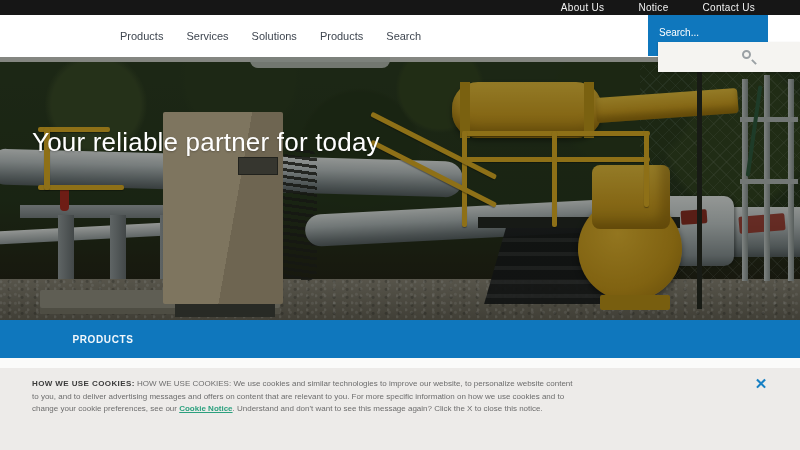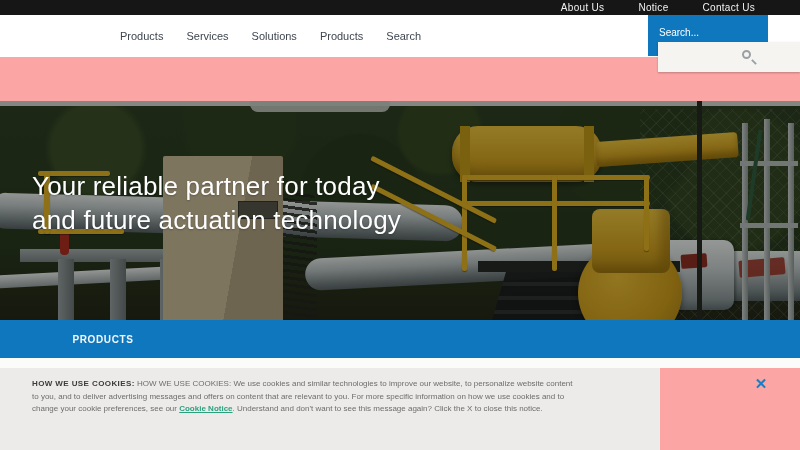--- a/index.html
+++ b/index.html
@@ -1,18 +1,18 @@
 <!DOCTYPE html>
 <html><head>
 <meta charset="utf-8">
 <style>
   * { margin:0; padding:0; box-sizing:border-box; }
   html,body { width:800px; height:450px; overflow:hidden; }
   body { font-family:"Liberation Sans", sans-serif; background:#fff; }
-  .page { position:relative; width:800px; height:450px; overflow:hidden; background:#fca5a5; }
+  .page { position:relative; width:800px; height:450px; overflow:hidden; background:#4c1d95; }
 
   
   .topbar { position:absolute; left:0; top:0; width:800px; height:15px; background:#161616;
             display:flex; justify-content:flex-end; align-items:center; gap:34px; padding-right:45px; z-index:30; }
   .topbar a { color:#f2f2f2; font-size:10px; text-decoration:none; letter-spacing:.3px; cursor:pointer; }
 
   
   .navbar { position:absolute; left:0; top:15px; width:800px; height:42px; background:#ffffff; z-index:20; }
   .logo { position:absolute; left:30px; top:8px; display:flex; align-items:center; gap:5px; cursor:pointer; }
   .logo-text { font-size:14px; font-weight:bold; color:#1e649e; letter-spacing:.4px; }
@@ -32,21 +32,21 @@
 
   
   .hero { position:absolute; left:0; top:57px; width:800px; height:263px; overflow:hidden; z-index:1;
           background:
             radial-gradient(circle at 12% 18%, #3a4a26 0 6%, transparent 7%),
             radial-gradient(circle at 30% 8%, #2c3b1e 0 9%, transparent 10%),
             radial-gradient(circle at 55% 12%, #33431f 0 8%, transparent 9%),
             radial-gradient(circle at 78% 15%, #2a3a1c 0 10%, transparent 11%),
             radial-gradient(circle at 92% 30%, #31411f 0 9%, transparent 10%),
             radial-gradient(circle at 45% 35%, #26341a 0 12%, transparent 13%),
-            linear-gradient(#2b3a1f 0%, #26341b 55%, #20160f 100%); margin-top: 44px; }
+            linear-gradient(#2b3a1f 0%, #26341b 55%, #20160f 100%); }
   .hs { position:absolute; }
   .hero-topstrip { left:0; top:0; width:800px; height:5px; background:#d7d7d3; }
   .hero-sky { left:250px; top:0; width:140px; height:11px; background:#c9cec6; border-radius:0 0 8px 8px; opacity:.9; }
   .fence { left:640px; top:8px; width:160px; height:215px; opacity:.45;
            background:repeating-linear-gradient(45deg, rgba(190,200,195,.25) 0 1px, transparent 1px 9px),
                       repeating-linear-gradient(-45deg, rgba(190,200,195,.25) 0 1px, transparent 1px 9px); }
   .pipe { border-radius:18px; background:linear-gradient(#eef0f0 0%, #c3c9cc 35%, #7e868a 75%, #585f63 100%); }
   .pipe-left { left:-12px; top:98px; width:475px; height:36px; transform:rotate(1.6deg); }
   .pipe-left2 { left:-6px; top:170px; width:175px; height:13px; border-radius:7px; transform:rotate(-3deg);
                 background:linear-gradient(#f0f1f1, #9ba2a5); }
@@ -126,21 +126,21 @@
   
   .tabbar { position:absolute; left:0; top:320px; width:800px; height:38px; background:#0f77bd; z-index:10; }
   .tab { position:absolute; top:0; height:38px; display:flex; align-items:center; justify-content:center;
          color:#f2f8fc; font-size:10px; font-weight:bold; letter-spacing:.6px; cursor:pointer; }
   .tab-1 { left:28px; width:150px; }
   .tab-2 { left:178px; width:158px; }
   .tab-3 { left:382px; width:165px; top:-6px; height:44px; background:#1e84c6; }
 
   
   .bottom-strip { position:absolute; left:0; top:358px; width:800px; height:10px; background:#fbfbfa; z-index:9; }
-  .cookie { position:absolute; left:0; top:368px; width:660px; height:82px; background:#edebe9; z-index:9; }
+  .cookie { position:absolute; left:0; top:368px; width:800px; height:82px; background:#edebe9; z-index:9; }
   .cookie-text { position:absolute; left:32px; top:10px; width:545px; font-size:8px; line-height:12.5px; color:#6d6d6d; }
   .cookie-text b { color:#3b3b3b; letter-spacing:.4px; }
   .cookie-text a { color:#2ba07e; font-weight:bold; text-decoration:underline; cursor:pointer; }
   .cookie-close { position:absolute; left:748px; top:4px; width:26px; height:24px; border:0; background:transparent;
                   color:#1780c4; font-size:15px; font-weight:bold; cursor:pointer; line-height:24px; text-align:center; }
 </style>
 </head>
 <body>
 
 <div class="page">
@@ -222,21 +222,20 @@
     <div class="hs fv1"></div>
     <div class="hs fv2"></div>
     <div class="hs fv3"></div>
     <div class="hs fc1"></div>
     <div class="hs fc2"></div>
     <div class="hs hose"></div>
 
     <div class="hs hero-overlay"></div>
     <div class="hero-heading">
       <div>Your reliable partner for today</div>
-      <div>and future actuation technology</div>
     </div>
   </div>
 
   <div class="tabbar">
     <div class="tab tab-1">PRODUCTS</div>
   </div>
 
   <div class="bottom-strip"></div>
   <div class="cookie">
     <div class="cookie-text">

